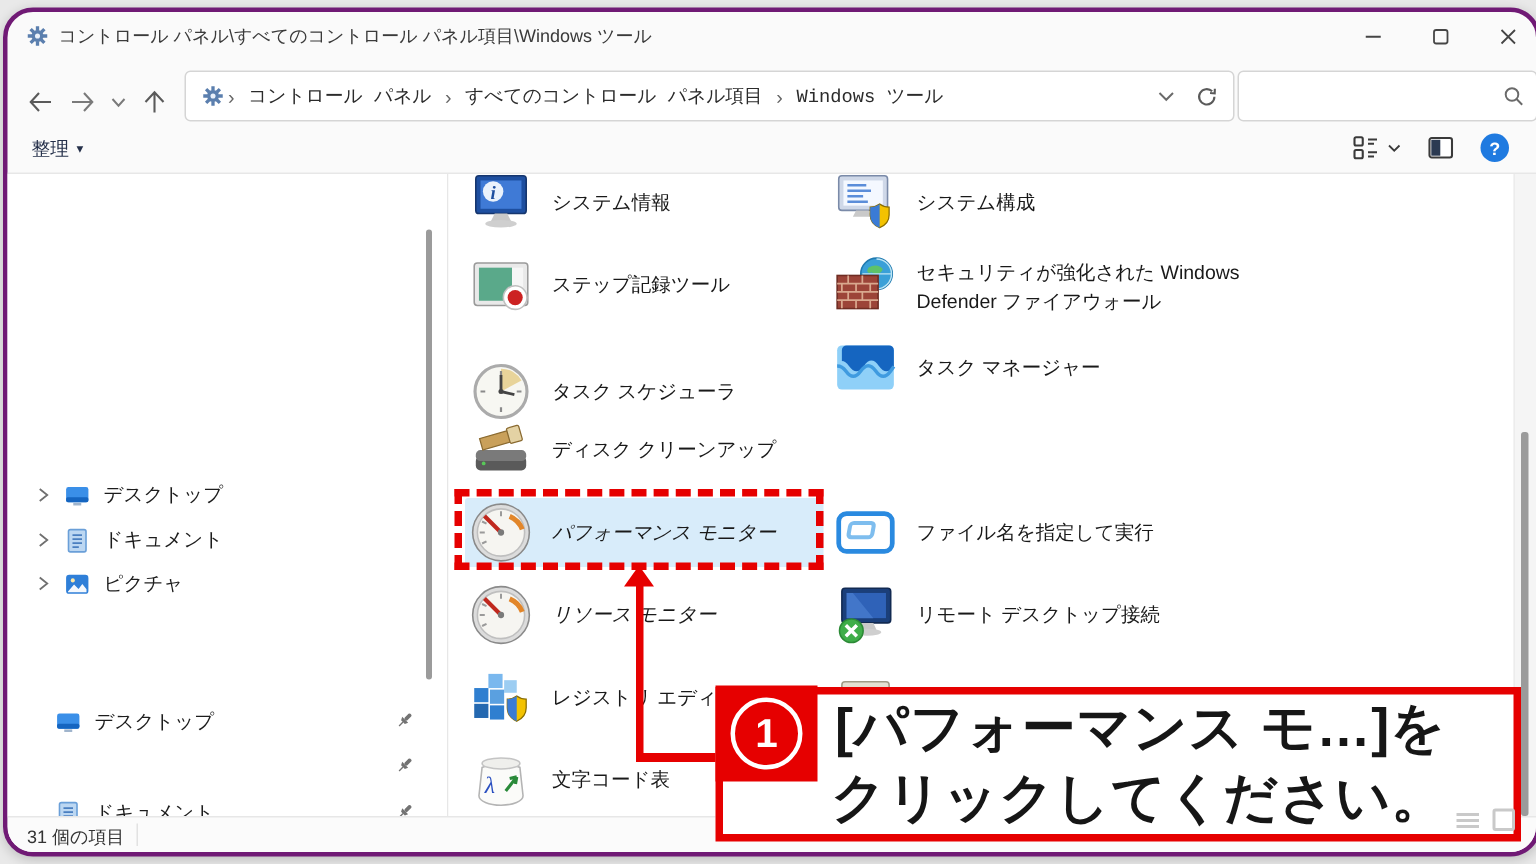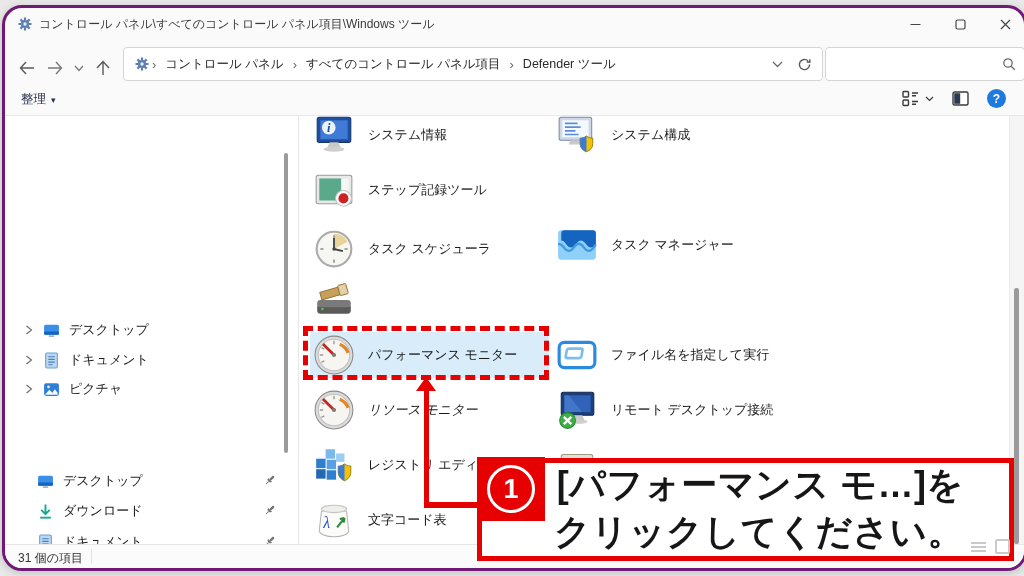--- a/index.html
+++ b/index.html
@@ -19,21 +19,21 @@
   .titlebar .app-ic{position:absolute;left:12px;top:8px;width:16px;height:16px;}
   .title-text{position:absolute;left:34px;top:8px;font-size:12px;color:#3a3a3a;white-space:nowrap;}
   .winctl{position:absolute;top:6px;width:28px;height:20px;display:flex;align-items:center;justify-content:center;}
   
   .navbtn{position:absolute;top:48px;width:24px;height:24px;display:flex;align-items:center;justify-content:center;}
   .addressbox{
     position:absolute;left:118px;top:39px;width:698px;height:32px;background:#fff;
     border:1px solid #d5d5d5;border-radius:4px;display:flex;align-items:center;
     font-size:12.5px;color:#2b2b2b;
   }
-  .addressbox .crumb{padding:0 7px;white-space:nowrap;}
+  .addressbox .crumb{padding:0 7px;white-space:nowrap;font-family:Liberation Mono, monospace;}
   .addressbox .sep{color:#666;font-size:13px;padding:0 2px;}
   .addr-right{margin-left:auto;display:flex;align-items:center;gap:14px;padding-right:10px;}
   .searchbox{
     position:absolute;left:820px;top:39px;width:198px;height:32px;background:#fff;
     border:1px solid #d5d5d5;border-radius:4px;display:flex;align-items:center;
   }
   .searchbox input{border:none;outline:none;flex:1;font-size:12px;background:transparent;padding:0 8px;}
   .searchbox .mag{margin-right:8px;}
   
   .toolbar{position:absolute;left:0;top:79px;width:100%;height:28px;}
@@ -144,21 +144,21 @@
           </g>
           <circle cx="8" cy="8" r="4" fill="#5b7fae"></circle>
           <circle cx="8" cy="8" r="1.7" fill="#eaf1fa"></circle>
         </svg>
     </span>
     <span class="sep">›</span>
     <span class="crumb">コントロール パネル</span>
     <span class="sep">›</span>
     <span class="crumb">すべてのコントロール パネル項目</span>
     <span class="sep">›</span>
-    <span class="crumb">Defender ツール</span>
+    <span class="crumb">Windows ツール</span>
     <span class="addr-right">
       <span>
         <svg width="11" height="7" viewBox="0 0 11 7">
             <path d="M1 1 L5.5 5.5 L10 1" stroke="#6a6a6a" stroke-width="1.3" fill="none"></path>
           </svg>
       </span>
       <span>
         <svg width="15" height="15" viewBox="0 0 15 15">
             <path d="M12.6 7.5 a5.1 5.1 0 1 1 -1.5 -3.6" fill="none" stroke="#5a5a5a" stroke-width="1.4"></path>
             <path d="M12.9 2.2 l-.1 3.1 l-3.1 -.3" fill="none" stroke="#5a5a5a" stroke-width="1.4"></path>
@@ -258,29 +258,20 @@
       <div class="srow" style="left:32px;top:352px;">
         <span class="sic">
             <svg viewBox="0 0 16 16">
               <rect x="1" y="2.5" width="14" height="9.5" rx="1.5" fill="#3a8fe8"></rect>
               <rect x="1" y="9" width="14" height="3" rx="1" fill="#1565c0"></rect>
               <rect x="5.5" y="12.5" width="5" height="1.6" fill="#9fb4cc"></rect>
             </svg>
           </span>
         <span>デスクトップ</span>
       </div>
-      <div class="srow" style="left:32px;top:382px;">
-        <span class="sic">
-            <svg viewBox="0 0 16 16">
-              <path d="M8 1.5 V9.5 M4 6.5 L8 10.5 L12 6.5" stroke="#18a890" stroke-width="1.8" fill="none"></path>
-              <path d="M3 13.8 H13" stroke="#18a890" stroke-width="1.8"></path>
-            </svg>
-          </span>
-        <span>ダウンロード</span>
-      </div>
       <div class="srow" style="left:32px;top:413px;">
         <span class="sic">
             <svg viewBox="0 0 16 16">
               <rect x="2.5" y="1" width="11" height="14" rx="1.2" fill="#bcd7f2" stroke="#6a9fd8" stroke-width="1"></rect>
               <path d="M5 4.5 h6 M5 7 h6 M5 9.5 h6 M5 12 h4" stroke="#4a7fc0" stroke-width="1.1"></path>
             </svg>
           </span>
         <span>ドキュメント</span>
       </div>
       <div class="srow" style="left:32px;top:443px;">
@@ -356,21 +347,21 @@
             <svg viewBox="0 0 40 40">
               <rect x="3" y="6" width="34" height="27" rx="2" fill="#e9e9e9" stroke="#9a9a9a"></rect>
               <rect x="6" y="9" width="21" height="21" fill="#5aa98a"></rect>
               <rect x="27" y="9" width="7" height="21" fill="#f6f6f6"></rect>
               <circle cx="29" cy="28" r="7.5" fill="#ffffff" stroke="#c0c0c0"></circle>
               <circle cx="29" cy="28" r="4.8" fill="#cc2222"></circle>
             </svg>
           </span>
         <span class="tlabel">ステップ記録ツール</span>
       </div>
-      <div class="trow col-l" style="top:112px;">
+      <div class="trow col-l" style="top:124px;">
         <span class="ticon">
             <svg viewBox="0 0 40 40">
               <circle cx="20" cy="20" r="16.5" fill="#f7f7f2" stroke="#ababab" stroke-width="2"></circle>
               <path d="M20 20 L20 5.5 A14.5 14.5 0 0 1 33 13 Z" fill="#e8d49a"></path>
               <path d="M20 7 v3 M33 20 h-3 M20 33 v-3 M7 20 h3" stroke="#8a8a8a" stroke-width="1.4"></path>
               <path d="M20 20 L20 9.5 M20 20 L28.5 22" stroke="#444" stroke-width="1.8"></path>
               <circle cx="20" cy="20" r="1.6" fill="#444"></circle>
             </svg>
           </span>
         <span class="tlabel">タスク スケジューラ</span>
@@ -380,22 +371,23 @@
             <svg viewBox="0 0 40 40">
               <rect x="4" y="24" width="32" height="9" rx="3" fill="#5a5a5a"></rect>
               <rect x="4" y="20" width="32" height="7" rx="3" fill="#7a7a7a"></rect>
               <circle cx="9" cy="28.5" r="1.2" fill="#58c858"></circle>
               <g transform="rotate(-16 20 13)">
                 <rect x="7" y="9" width="20" height="7.5" fill="#c9a05a" stroke="#8a6a30" stroke-width=".8"></rect>
                 <rect x="25" y="7.5" width="8" height="10" rx="1" fill="#e4d2a4" stroke="#8a6a30" stroke-width=".8"></rect>
               </g>
             </svg>
           </span>
-      </div>
-      <div class="trow col-l" style="top:218px;">
+        <span class="tlabel">ディスク クリーンアップ</span>
+      </div>
+      <div class="trow col-l" style="top:218px;font-style:italic;">
         <span class="ticon">
             <svg viewBox="0 0 40 40">
               <circle cx="20" cy="20" r="18" fill="#dcdcdc" stroke="#8a8a8a"></circle>
               <circle cx="20" cy="20" r="15" fill="#f6f5f1" stroke="#bfbfbf"></circle>
               <path d="M25.5 9.8 A14.8 14.8 0 0 1 33.5 18" fill="none" stroke="#e2862a" stroke-width="3.2"></path>
               <path d="M6.5 20 h3.2 M8 13 l2.8 1.4 M8 27 l2.8 -1.4 M20 6.5 v3.2" stroke="#9a9a9a" stroke-width="1.3"></path>
               <path d="M20.5 20.5 L9.5 9.5" stroke="#c0281e" stroke-width="2.6"></path>
               <circle cx="20" cy="20" r="2" fill="#7a7a7a"></circle>
             </svg>
           </span>
@@ -447,20 +439,32 @@
               <rect x="3" y="3" width="31" height="22" rx="2" fill="#cfd8e8" stroke="#7a8aa8"></rect>
               <rect x="6" y="6" width="25" height="16" fill="#f4f8ff"></rect>
               <path d="M8.5 9 h12 M8.5 12.5 h15 M8.5 16 h10 M8.5 19.5 h13" stroke="#5b8dd9" stroke-width="1.6"></path>
               <path d="M14 25 h8 l2 4 h-12 z" fill="#c9c9c9"></path>
               <path d="M29 21 c2 1.5 4 2 6 2 v5 c0 4.2 -2.5 6.6 -6 8 c-3.5 -1.4 -6 -3.8 -6 -8 v-5 c2 0 4 -.5 6 -2 z" fill="#f3c200" stroke="#8a6d00" stroke-width=".8"></path>
               <path d="M29 21 c-2 1.5 -4 2 -6 2 v5 c0 4.2 2.5 6.6 6 8 z" fill="#3a7bd5"></path>
             </svg>
           </span>
         <span class="tlabel">システム構成</span>
       </div>
+      <div class="trow col-r" style="top:43px;height:64px;">
+        <span class="ticon">
+            <svg viewBox="0 0 40 40">
+              <circle cx="27" cy="12" r="10" fill="#3aa0d8" stroke="#1f7ab0"></circle>
+              <path d="M22 8 c3 -2 7 -2 9 1 c-1 3 -5 4 -7 2 c-2 1 -4 0 -2 -3 z" fill="#5dc26a"></path>
+              <path d="M27 2.5 a9.5 9.5 0 0 1 0 19 M18 12 h18" stroke="#bfe6f5" stroke-width=".9" fill="none"></path>
+              <rect x="2" y="13" width="26" height="21" fill="#9c4438" stroke="#6e2c22"></rect>
+              <path d="M2 18.2 h26 M2 23.4 h26 M2 28.6 h26 M9 13 v5.2 M18 13 v5.2 M5 18.2 v5.2 M14 18.2 v5.2 M23 18.2 v5.2 M9 23.4 v5.2 M18 23.4 v5.2 M5 28.6 v5.2 M14 28.6 v5.2 M23 28.6 v5.2" stroke="#d9a88e" stroke-width="1.1"></path>
+            </svg>
+          </span>
+        <span class="tlabel">セキュリティが強化された Windows Defender ファイアウォール</span>
+      </div>
       <div class="trow col-r" style="top:108px;justify-content:space-between;">
         <span class="ticon">
             <svg viewBox="0 0 40 40">
               <rect x="2" y="6" width="36" height="28" rx="3" fill="#8fd0f8"></rect>
               <path d="M5 6 h30 a3 3 0 0 1 3 3 v10 c-3.2 4.5 -6.3 4.5 -9.5 0 c-3.2 -4.5 -6.3 -4.5 -9.5 0 c-3.2 4.5 -6.3 4.5 -9.5 0 c-1.5 -2.1 -3 -3.2 -4.5 -3.2 V9 a3 3 0 0 1 3 -3 z" fill="#1565c0"></path>
               <path d="M2 19 c2.5 0 4 1.1 5.5 3.2 c3.2 4.5 6.3 4.5 9.5 0 c3.2 -4.5 6.3 -4.5 9.5 0 c3.2 4.5 6.3 4.5 9.5 0 l2 -2.8" fill="none" stroke="#3f9be0" stroke-width="2.2"></path>
             </svg>
           </span>
         <span class="tlabel">タスク マネージャー</span>
       </div>

